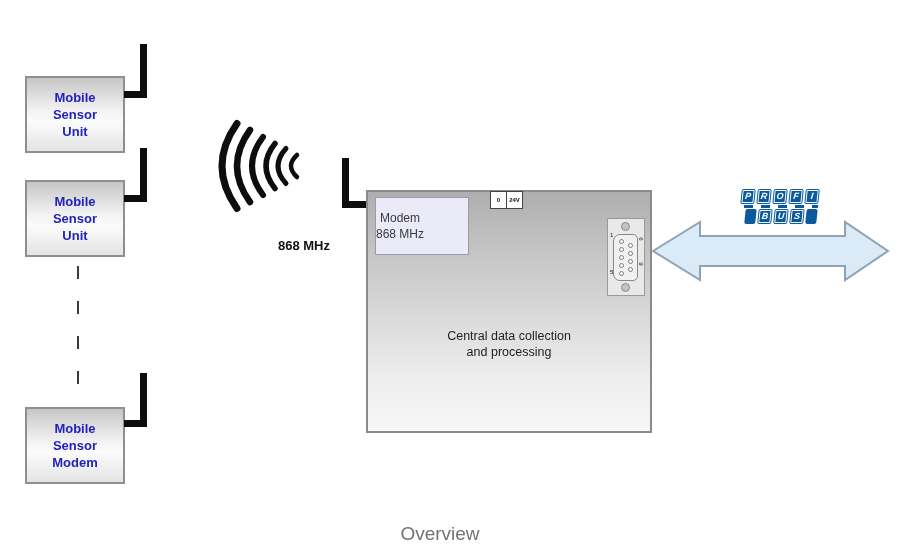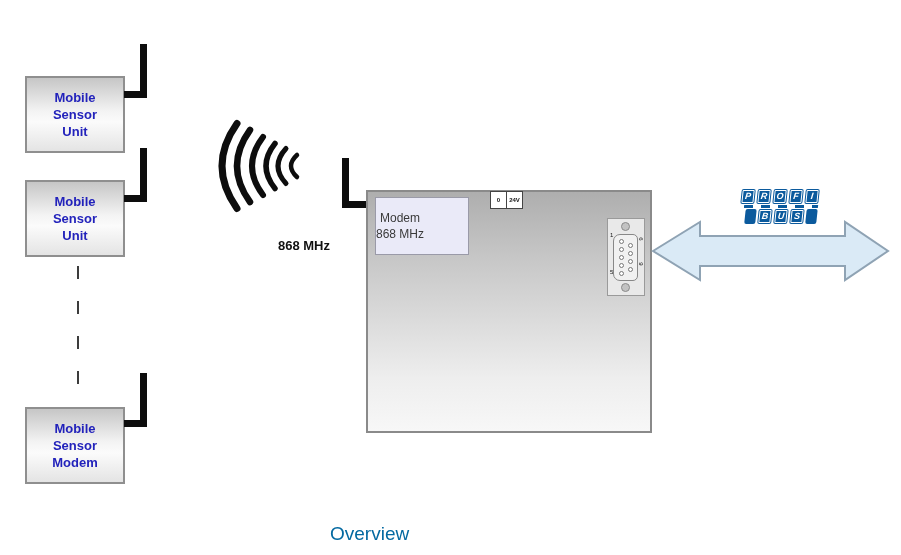--- a/index.html
+++ b/index.html
@@ -63,22 +63,22 @@
   .pb-tile{background:var(--profibus_blue,#0b5a9d);padding:1px;border-radius:2px;}
   .pb-tile i{display:block;border:1px solid #fff;border-radius:1px;width:10px;height:11px;
       line-height:11px;text-align:center;font-style:italic;font-weight:bold;font-size:9px;
       color:#fff;}
   .pb-cap{background:var(--profibus_blue,#0b5a9d);width:11px;height:15px;border-radius:2px;}
   .pb-bus{height:3px;width:74px;margin:1px 0 1px 4px;
       background:repeating-linear-gradient(90deg,var(--profibus_blue,#0b5a9d) 0 9px,transparent 9px 17px);}
   .pb-bottom{margin-left:6px;}
 
   
-  .caption{position:absolute;left:330px;top:515px;width:220px;
-      font-size:19px;color:#0369a1;}
+  .caption{position:absolute;left:330px;top:515px;width:220px;text-align:center;
+      font-size:19px;color:#737373;}
 </style>
 </head>
 <body>
 
 <div class="canvas">
 
   <div class="sensor-box" style="top:68px;">
     <div>
       <span>Mobile</span>
       <span>Sensor</span>
@@ -131,20 +131,24 @@
         <span>Modem</span>
         <span>868 MHz</span>
       </div>
     </div>
 
     <div class="terminal">
       <div class="cell">0</div>
       <div class="cell">24V</div>
     </div>
 
+    <div class="central-desc">
+      <span>Central data collection</span>
+      <span>and processing</span>
+    </div>
 
     <div class="db9">
       <div class="screw" style="top:3px;"></div>
       <div class="screw" style="top:64px;"></div>
       <div class="dshape">
         <div class="pin" style="left:5px;top:4px;"></div>
         <div class="pin" style="left:5px;top:12px;"></div>
         <div class="pin" style="left:5px;top:20px;"></div>
         <div class="pin" style="left:5px;top:28px;"></div>
         <div class="pin" style="left:5px;top:36px;"></div>

